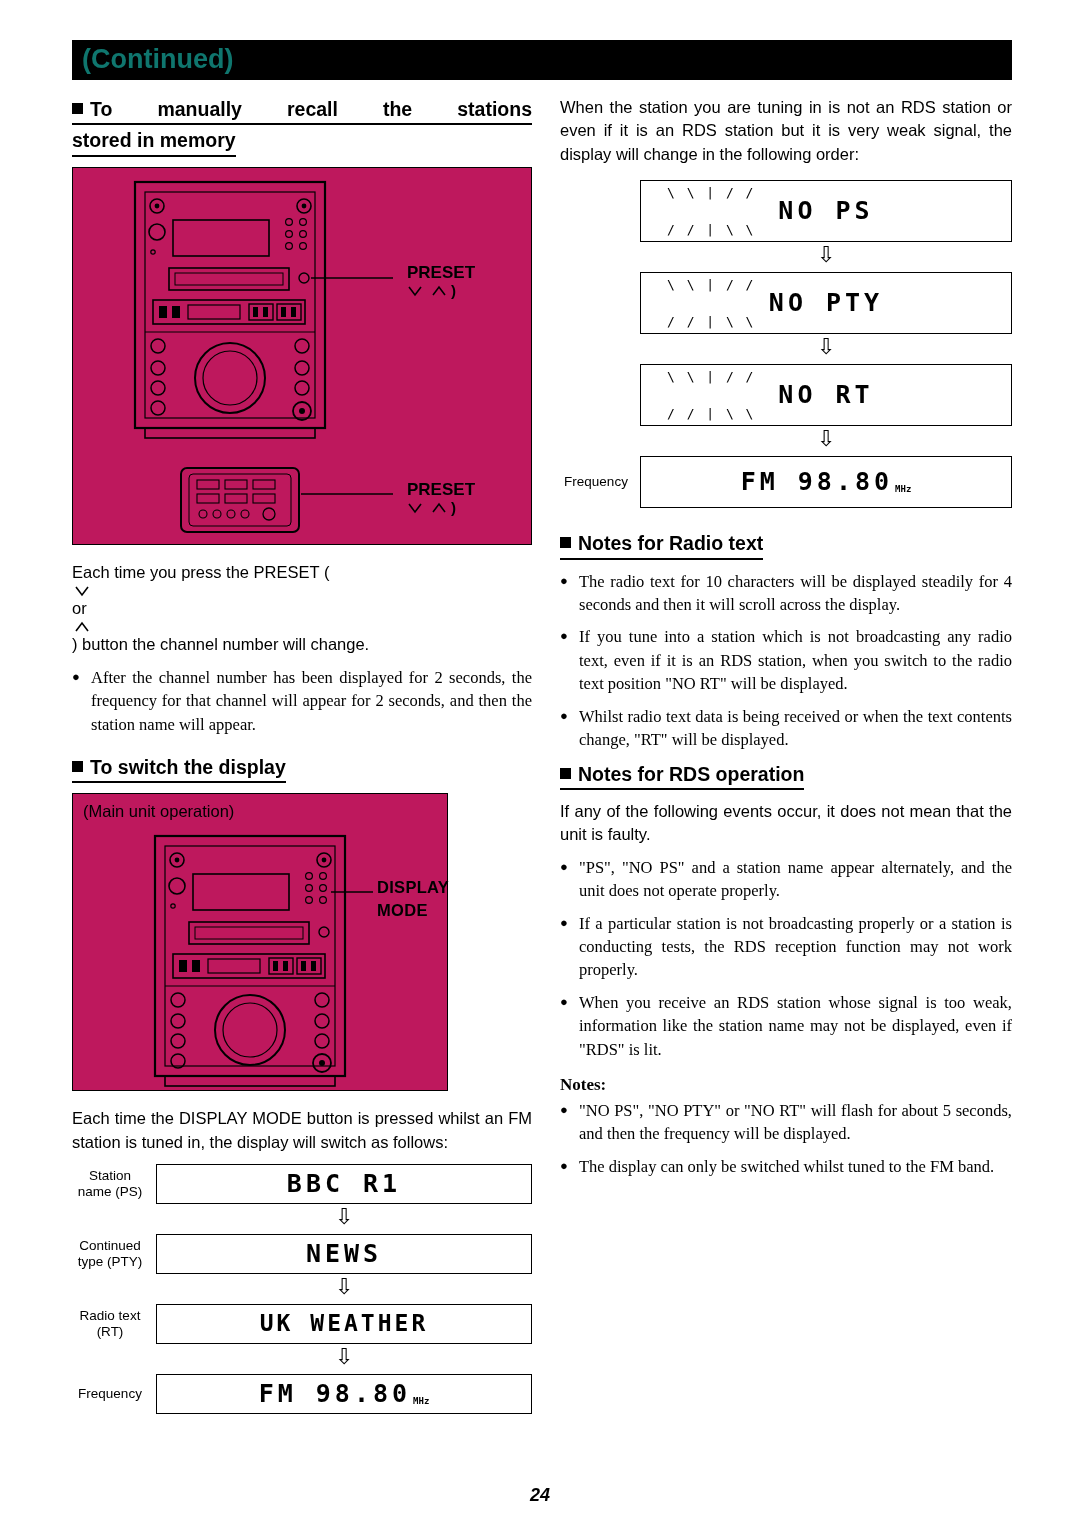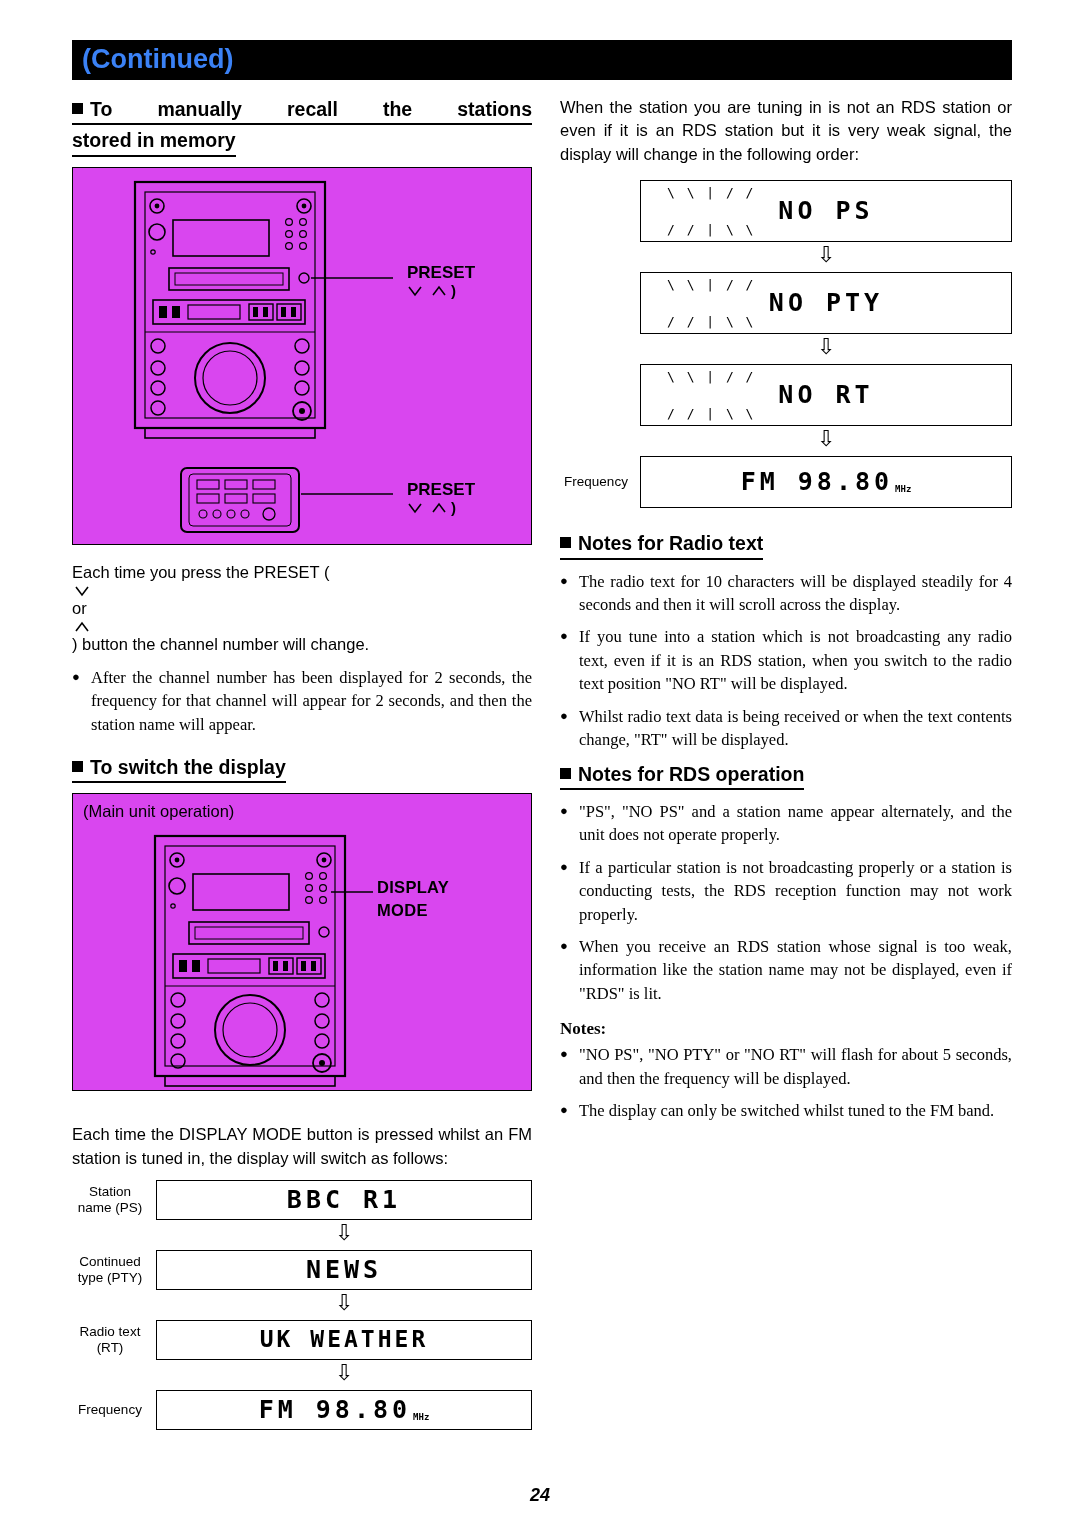--- a/index.html
+++ b/index.html
@@ -24,21 +24,21 @@
     position: absolute;
     left: 72px; top: 40px;
     width: 940px; height: 40px;
     background: #000000;
   }
   .header-title {
     position: absolute;
     left: 82px; top: 44px;
     font-size: 27px;
     font-weight: bold;
-    color: #3b82f6;
+    color: #0f766e;
     letter-spacing: 0px;
   }
 
   
   .col-left {
     position: absolute;
     left: 72px; top: 96px;
     width: 460px;
   }
   .col-right {
@@ -87,21 +87,21 @@
     width: 19px;
     font-size: 13px;
     line-height: 1.75;
   }
   .bullet-txt { flex: 1 1 auto; text-align: justify; font-family: Liberation Serif, serif; }
 
   
   .figbox {
     border: 1.6px solid #000;
     position: relative;
-    background: #d946ef;
+    background: #be185d;
   }
 
   
   .lcd {
     border: 1.6px solid #000;
     height: 40px;
     position: relative;
     background: #fff;
   }
   .lcd-txt {
@@ -300,21 +300,21 @@
         <div class="bullet-txt">After the channel number has been displayed for 2 seconds, the frequency for that channel will appear for 2 seconds, and then the station name will appear.</div>
       </div>
     </div>
 
     <div class="h-sec-wrap" style="margin-top:18px;">
       <div class="h-sec">
         <span class="sq"></span><span>To switch the display</span>
       </div>
     </div>
 
-    <div class="figbox" style="width:460px;height:298px;margin-top:6px;">
+    <div class="figbox" style="width:376px;height:298px;margin-top:6px;">
       <div style="position:absolute;left:10px;top:8px;font-size:16.5px;">(Main unit operation)</div>
       <svg width="456" height="260" viewBox="0 0 456 260" style="margin-top:36px;">
         <rect x="82" y="6" width="190" height="240" fill="none" stroke="#000" stroke-width="2.2"></rect>
         <rect x="92" y="16" width="170" height="220" fill="none" stroke="#000" stroke-width="1.2"></rect>
         <circle cx="104" cy="30" r="7" fill="none" stroke="#000" stroke-width="1.6"></circle>
         <circle cx="104" cy="30" r="2.4" fill="#000"></circle>
         <circle cx="251" cy="30" r="7" fill="none" stroke="#000" stroke-width="1.6"></circle>
         <circle cx="251" cy="30" r="2.4" fill="#000"></circle>
         <rect x="120" y="44" width="96" height="36" fill="none" stroke="#000" stroke-width="1.6"></rect>
         <circle cx="104" cy="56" r="8" fill="none" stroke="#000" stroke-width="1.6"></circle>
@@ -352,21 +352,21 @@
         <circle cx="249" cy="233" r="3" fill="#000"></circle>
         <rect x="92" y="246" width="170" height="10" fill="none" stroke="#000" stroke-width="1.6"></rect>
         <line x1="258" y1="62" x2="300" y2="62" stroke="#000" stroke-width="1.4"></line>
       </svg>
       <div style="position:absolute;left:304px;top:84px;">
         <div class="label-cb">DISPLAY</div>
         <div class="label-cb" style="margin-top:4px;">MODE</div>
       </div>
     </div>
 
-    <p class="body" style="margin-top:32px;">Each time the DISPLAY MODE button is pressed whilst an FM station is tuned in, the display will switch as follows:</p>
+    <p class="body" style="margin-top:16px;">Each time the DISPLAY MODE button is pressed whilst an FM station is tuned in, the display will switch as follows:</p>
 
     <div style="margin-top:10px;">
 
       <div class="lcd-row">
         <div class="lbl rowlabel">
           <div>Station</div>
           <div>name (PS)</div>
         </div>
         <div class="panel lcd">
           <span class="lcd-txt">BBC R1</span>
@@ -467,20 +467,21 @@
       <div class="bullet-dot">●</div>
       <div class="bullet-txt">Whilst radio text data is being received or when the text contents change, "RT" will be displayed.</div>
     </div>
 
     <div class="h-sec-wrap" style="margin-top:8px;">
       <div class="h-sec">
         <span class="sq"></span><span>Notes for RDS operation</span>
       </div>
     </div>
 
+    <p class="body">If any of the following events occur, it does not mean that the unit is faulty.</p>
 
     <div class="bullet-row">
       <div class="bullet-dot">●</div>
       <div class="bullet-txt">"PS", "NO PS" and a station name appear alternately, and the unit does not operate properly.</div>
     </div>
     <div class="bullet-row">
       <div class="bullet-dot">●</div>
       <div class="bullet-txt">If a particular station is not broadcasting properly or a station is conducting tests, the RDS reception function may not work properly.</div>
     </div>
     <div class="bullet-row">

